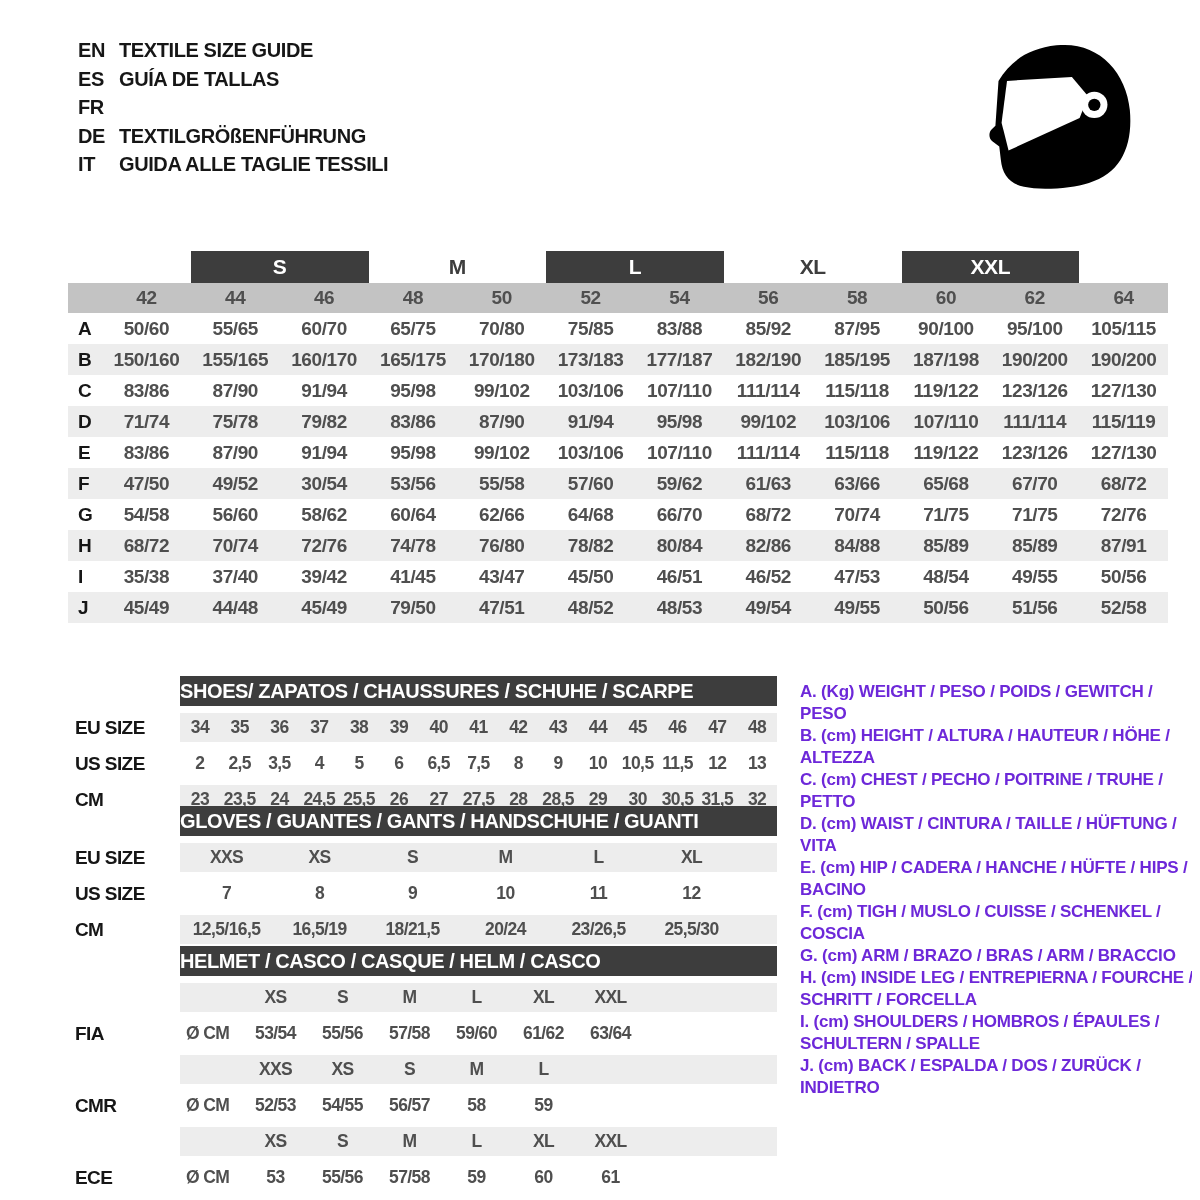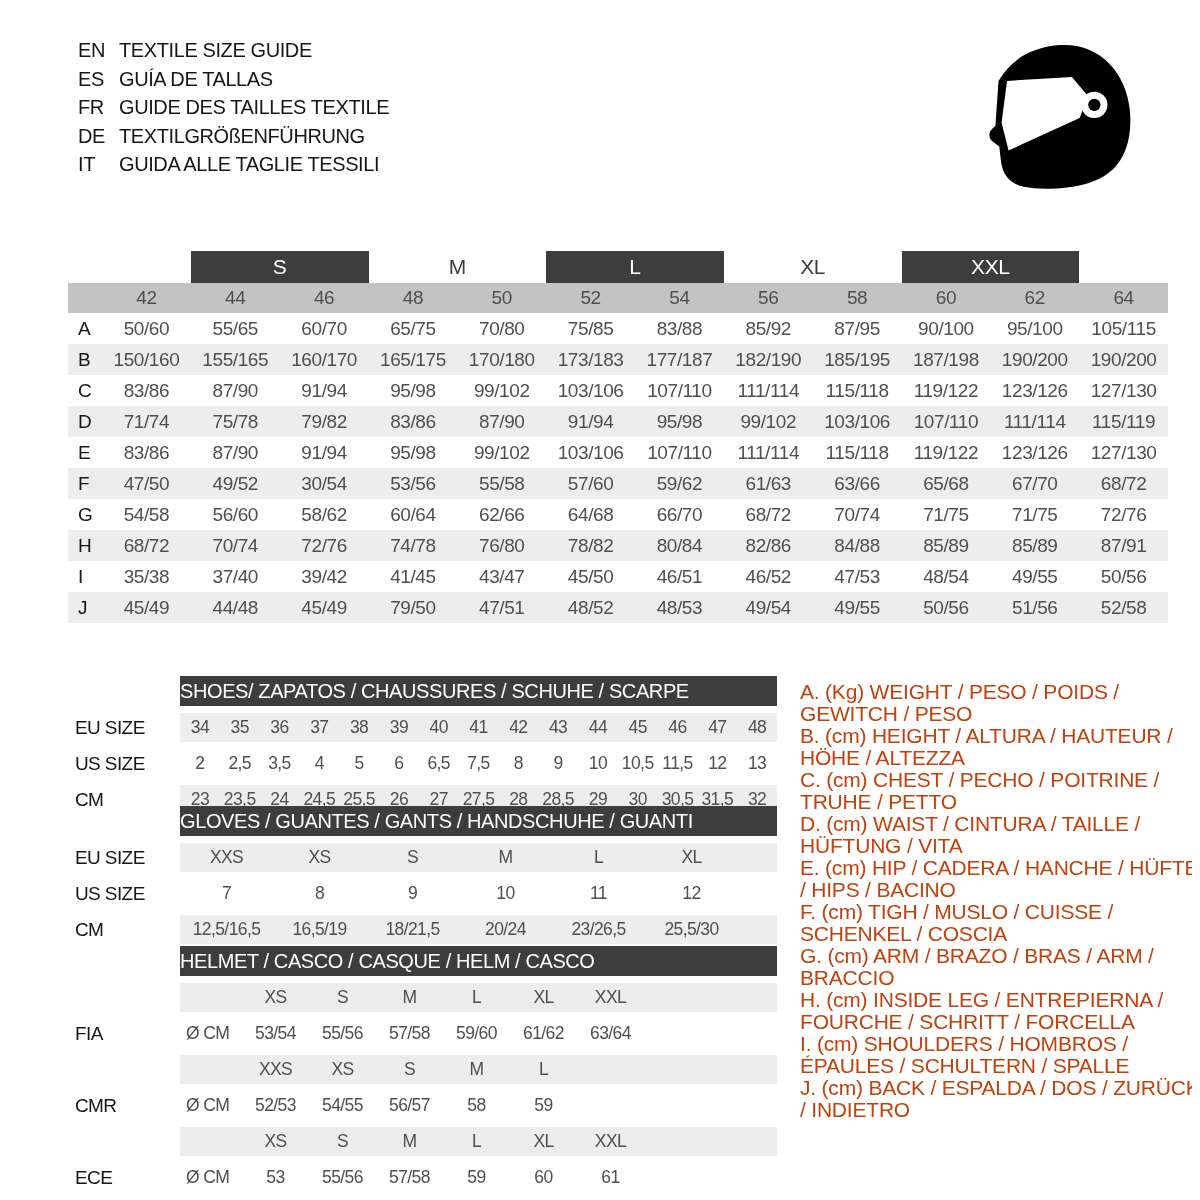--- a/index.html
+++ b/index.html
@@ -1,17 +1,17 @@
 <!DOCTYPE html>
 <html><head>
 <meta charset="utf-8">
 <style>
   html,body{margin:0;padding:0;background:#fff;}
   .page{position:relative;width:1192px;height:1200px;background:#ffffff;overflow:hidden;
-        font-family:"Liberation Sans",sans-serif;font-weight:normal;color:#161616;}
+        font-family:"Liberation Sans",sans-serif;font-weight:bold;color:#161616;}
 
   
   .lang-list{position:absolute;left:78px;top:36px;}
   .lang-row{display:flex;font-size:20px;line-height:28.5px;letter-spacing:-0.4px;}
   .lang-code{width:41px;}
 
   
   .helmet-icon{position:absolute;left:973px;top:28px;width:170px;height:180px;}
 
   
@@ -40,41 +40,40 @@
   .row-content{width:597px;display:grid;}
   .row-content.gray{background:#ededed;}
   .shoes-grid{grid-template-columns:repeat(15,1fr);}
   .gloves-grid{grid-template-columns:repeat(6,93px) 1fr;}
   .helmet-grid{grid-template-columns:62px repeat(6,67px) 1fr;}
   .vcell{display:flex;align-items:center;justify-content:center;font-size:17.5px;color:#4f4f4f;letter-spacing:-0.6px;}
   .vcell.left{justify-content:flex-start;padding-left:6px;}
 
   
   .legend{position:absolute;left:800px;top:681px;width:400px;}
-  .legend-item{font-size:21px;line-height:22px;letter-spacing:-0.2px;color:#c2410c;}
+  .legend-item{font-size:17px;line-height:22px;letter-spacing:-0.2px;color:#6d28d9;}
 
   .edge-line{position:absolute;left:1195px;top:0;width:2px;height:1200px;background:#2e2e2e;}
 </style>
 </head>
 <body>
 
 <div class="page">
 
   <div class="lang-list" id="lang-list">
       <div class="lang-row">
         <span class="lang-code">EN</span>
         <span class="lang-label">TEXTILE SIZE GUIDE</span>
       </div>
       <div class="lang-row">
         <span class="lang-code">ES</span>
         <span class="lang-label">GUÍA DE TALLAS</span>
       </div>
       <div class="lang-row">
         <span class="lang-code">FR</span>
-        <span class="lang-label">GUIDE DES TAILLES TEXTILE</span>
       </div>
       <div class="lang-row">
         <span class="lang-code">DE</span>
         <span class="lang-label">TEXTILGRÖßENFÜHRUNG</span>
       </div>
       <div class="lang-row">
         <span class="lang-code">IT</span>
         <span class="lang-label">GUIDA ALLE TAGLIE TESSILI</span>
       </div>
     </div>

